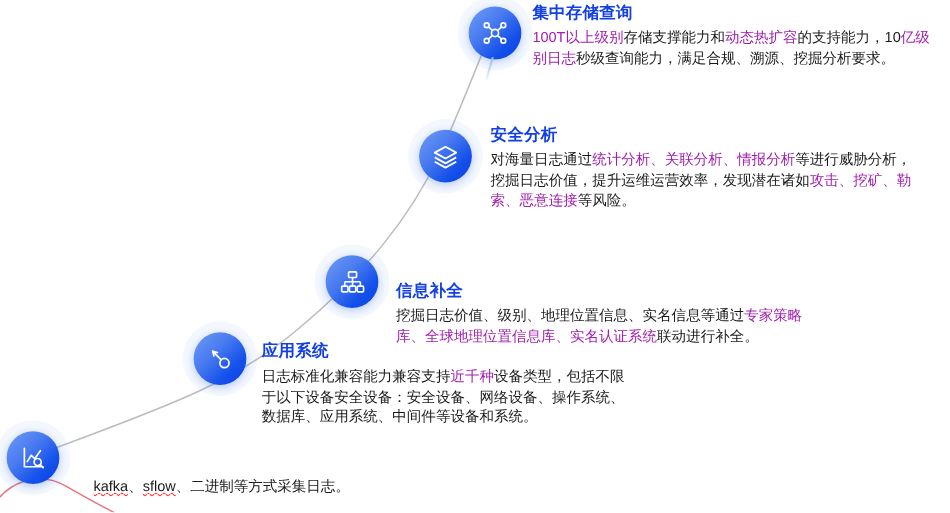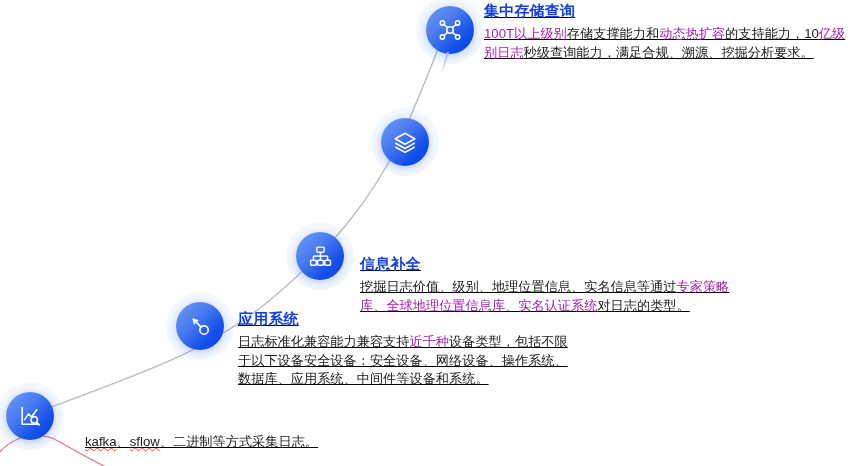--- a/index.html
+++ b/index.html
@@ -41,21 +41,20 @@
     position: absolute;
     width: 2px;
     height: 22px;
     background: linear-gradient(to bottom, #9fbbf5, rgba(159,187,245,0.15));
     transform: rotate(16deg);
     transform-origin: top center;
   }
   
   .block {
     position: absolute;
-    text-decoration: underline;
   }
   .block h3 {
     margin: 0 0 4px 0;
     font-size: 15px;
     font-weight: bold;
     color: #1240e3;
     letter-spacing: 0.2px;
   }
   .block p {
     margin: 0;
@@ -109,41 +108,47 @@
   <div class="node" style="left:381px; top:118px;">
     <svg width="26" height="26" viewBox="0 0 24 24">
       <g fill="none" stroke="#ffffff" stroke-width="1.5" stroke-linejoin="round">
         <polygon points="12,4 21,9 12,14 3,9"></polygon>
         <polyline points="3,13 12,18 21,13"></polyline>
         <polyline points="3,16.6 12,21.6 21,16.6"></polyline>
       </g>
     </svg>
   </div>
 
+  <div class="block" style="left:446px; top:113px; width:390px;">
+    <h3 class="gap-title">安全分析</h3>
+    <p>
+      <span>对海量日志通过</span><span class="hl">统计分析、关联分析、情报分析</span><span>等进行威胁分析，挖掘日志价值，提升运维运营效率，发现潜在诸如</span><span class="hl">攻击、挖矿、勒索、恶意连接</span><span>等风险。</span>
+    </p>
+  </div>
 
   <div class="node" style="left:296px; top:232px;">
     <svg width="25" height="25" viewBox="0 0 24 24">
       <g fill="none" stroke="#ffffff" stroke-width="1.4" stroke-linejoin="round">
         <rect x="8.5" y="3" width="7" height="5" rx="1"></rect>
         <rect x="2.5" y="15.5" width="5.5" height="5" rx="1"></rect>
         <rect x="9.3" y="15.5" width="5.5" height="5" rx="1"></rect>
         <rect x="16.1" y="15.5" width="5.5" height="5" rx="1"></rect>
         <line x1="12" y1="8" x2="12" y2="11.6"></line>
         <line x1="5.2" y1="11.6" x2="18.8" y2="11.6"></line>
         <line x1="5.2" y1="11.6" x2="5.2" y2="15.5"></line>
         <line x1="12" y1="11.6" x2="12" y2="15.5"></line>
         <line x1="18.8" y1="11.6" x2="18.8" y2="15.5"></line>
       </g>
     </svg>
   </div>
 
   <div class="block" style="left:360px; top:227px; width:372px;margin-top:28px;">
     <h3>信息补全</h3>
     <p>
-      <span>挖掘日志价值、级别、地理位置信息、实名信息等通过</span><span class="hl">专家策略库、全球地理位置信息库、实名认证系统</span><span>对日志的类型。</span>
+      <span>挖掘日志价值、级别、地理位置信息、实名信息等通过</span><span class="hl">专家策略库、全球地理位置信息库、实名认证系统</span><span>联动进行补全。</span>
     </p>
   </div>
 
   <div class="node" style="left:176px; top:302px;">
     <svg width="25" height="25" viewBox="0 0 24 24">
       <g fill="none" stroke="#ffffff" stroke-width="1.5" stroke-linecap="round">
         <circle cx="15.4" cy="15.4" r="4"></circle>
         <line x1="12.6" y1="12.6" x2="5.2" y2="5.2"></line>
         <line x1="5.2" y1="5.2" x2="9.2" y2="6.2"></line>
         <line x1="5.2" y1="5.2" x2="6.2" y2="9.2"></line>

